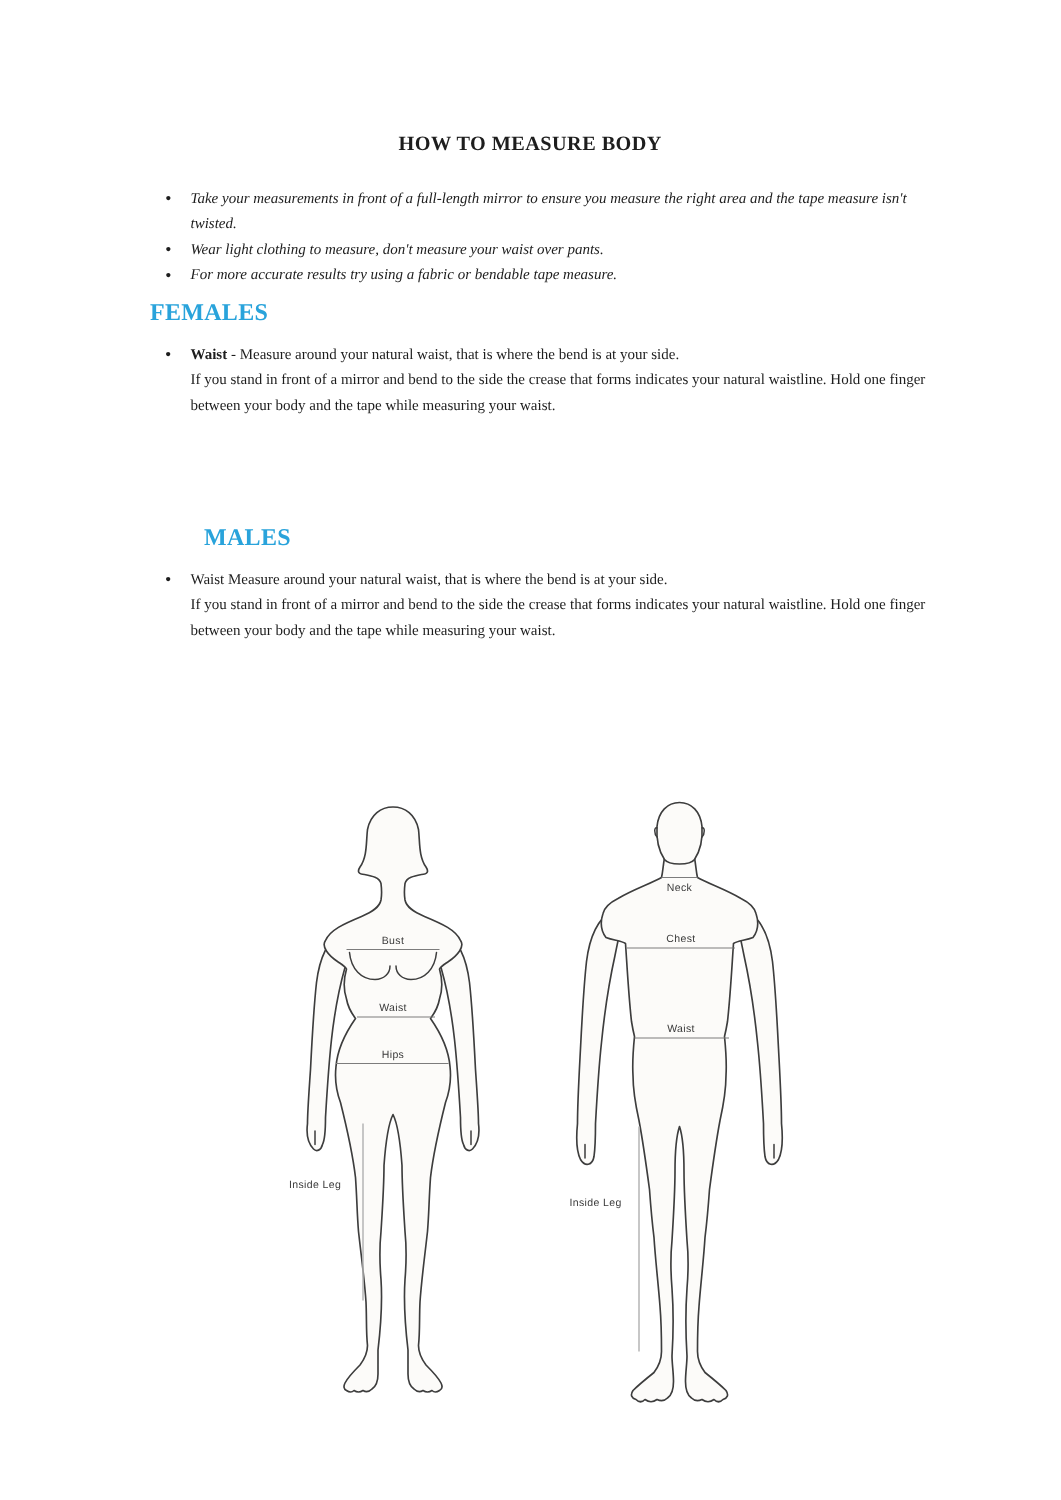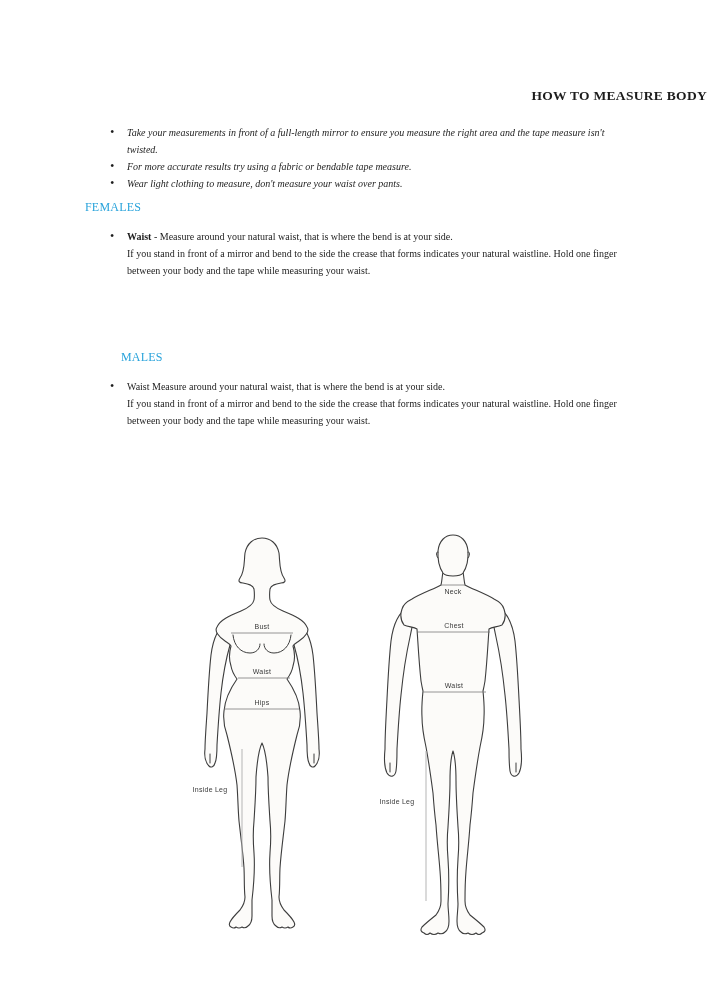--- a/index.html
+++ b/index.html
@@ -7,21 +7,21 @@
     position:relative;
     width:707px;height:1000px;
     background:#ffffff;
     margin:0 auto;
     font-family:"Liberation Serif", serif;
     color:#1d1d1d;
     overflow:hidden;
   }
   .doc-title{
     position:absolute;top:88px;left:0;right:0;
-    text-align:right;
+    text-align:center;
     font-size:13.5px;font-weight:bold;letter-spacing:.3px;
     margin:0;
   }
   .bullet-list{
     position:absolute;left:105px;width:522px;
     list-style:none;margin:0;padding:0;
     font-size:10px;line-height:17px;
   }
   .bullet-list li{
     position:relative;
@@ -31,22 +31,22 @@
   .bullet-list li::before{
     content:"\2022";
     position:absolute;left:5px;top:0;
     font-size:12px;
   }
   .intro{top:124px;font-style:italic;}
   .females-list{top:228px;}
   .males-list{top:378px;}
   .term{font-weight:bold;}
   .sec-heading{
-    position:absolute;left:85px;
-    font-size:12px;font-weight:normal;letter-spacing:.2px;
+    position:absolute;left:100px;
+    font-size:16px;font-weight:bold;letter-spacing:.2px;
     margin:0;
     font-family:"Liberation Serif", serif;
   }
   .females-heading{top:200px;}
   .males-heading{top:350px;margin-left:36px;}
   .figure-wrap{
     position:absolute;left:150px;top:523px;
     width:430px;height:425px;
   }
   .figure-wrap svg{display:block;width:430px;height:425px;}
@@ -62,22 +62,22 @@
 </style>
 </head>
 <body>
 
 <div class="page">
 
   <h1 class="doc-title">HOW TO MEASURE BODY</h1>
 
   <ul class="bullet-list intro">
     <li>Take your measurements in front of a full-length mirror to ensure you measure the right area and the tape measure isn't twisted.</li>
+    <li>Wear light clothing to measure, don't measure your waist over pants.</li>
     <li>For more accurate results try using a fabric or bendable tape measure.</li>
-    <li>Wear light clothing to measure, don't measure your waist over pants.</li>
   </ul>
 
   <h2 class="sec-heading females-heading" style="color: rgb(41, 163, 219);">FEMALES</h2>
 
   <ul class="bullet-list females-list">
     <li><span class="term">Waist</span><span> - Measure around your natural waist, that is where the bend is at your side.
 If you stand in front of a mirror and bend to the side the crease that forms indicates your natural waistline. Hold one finger between your body and the tape while measuring your waist.</span></li>
   </ul>
 
   <h2 class="sec-heading males-heading" style="color: rgb(41, 163, 219);">MALES</h2>

